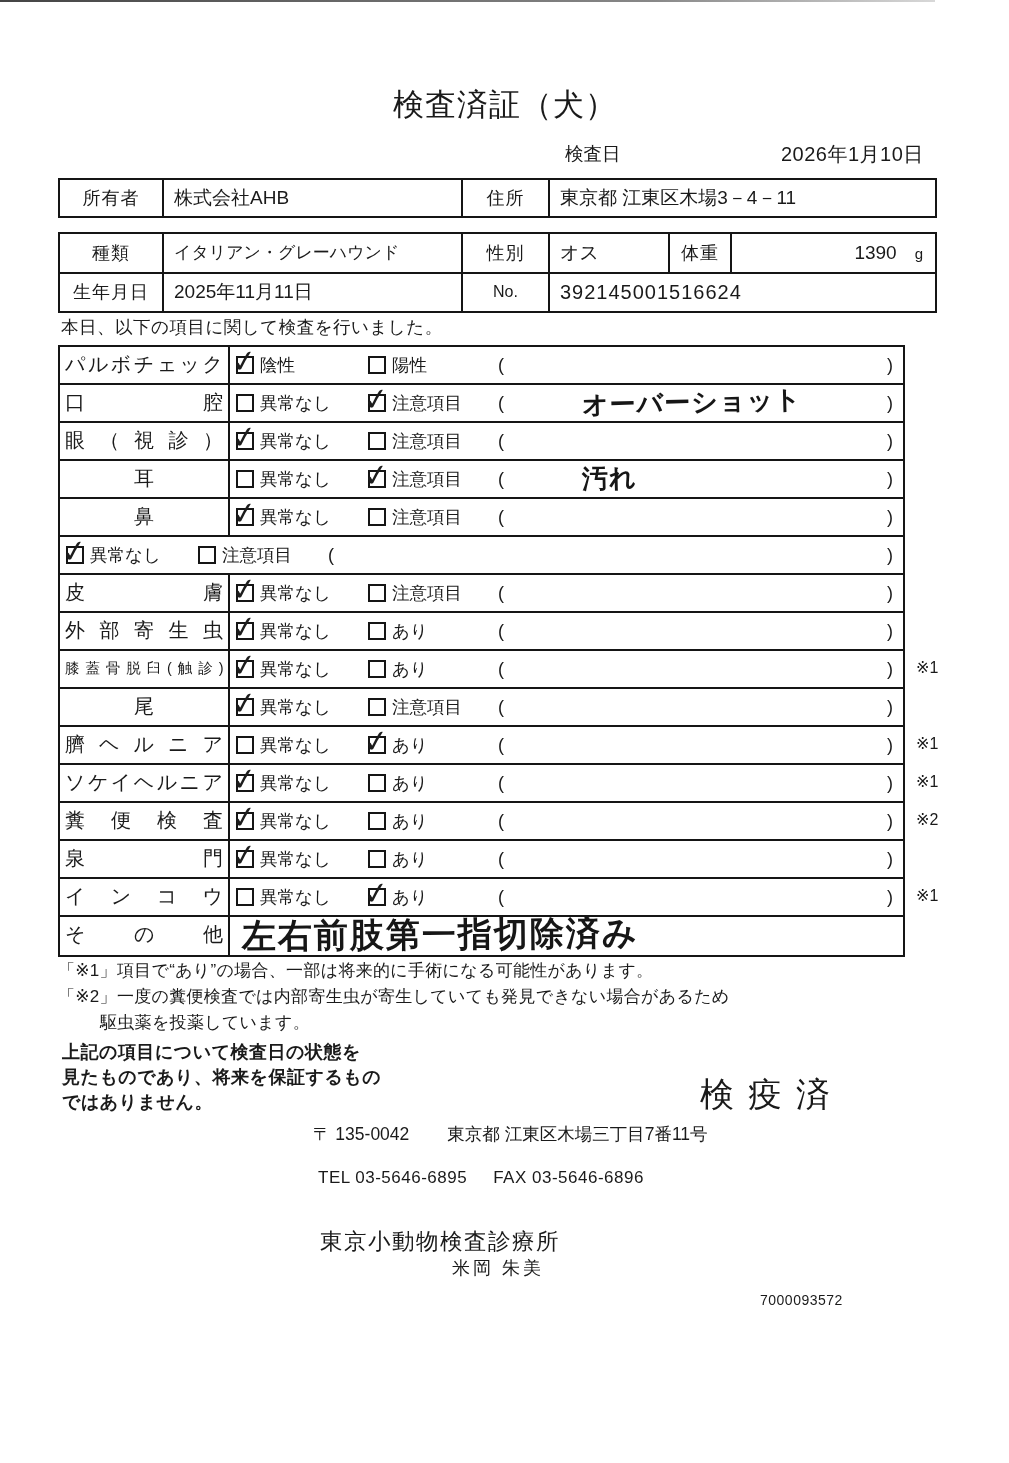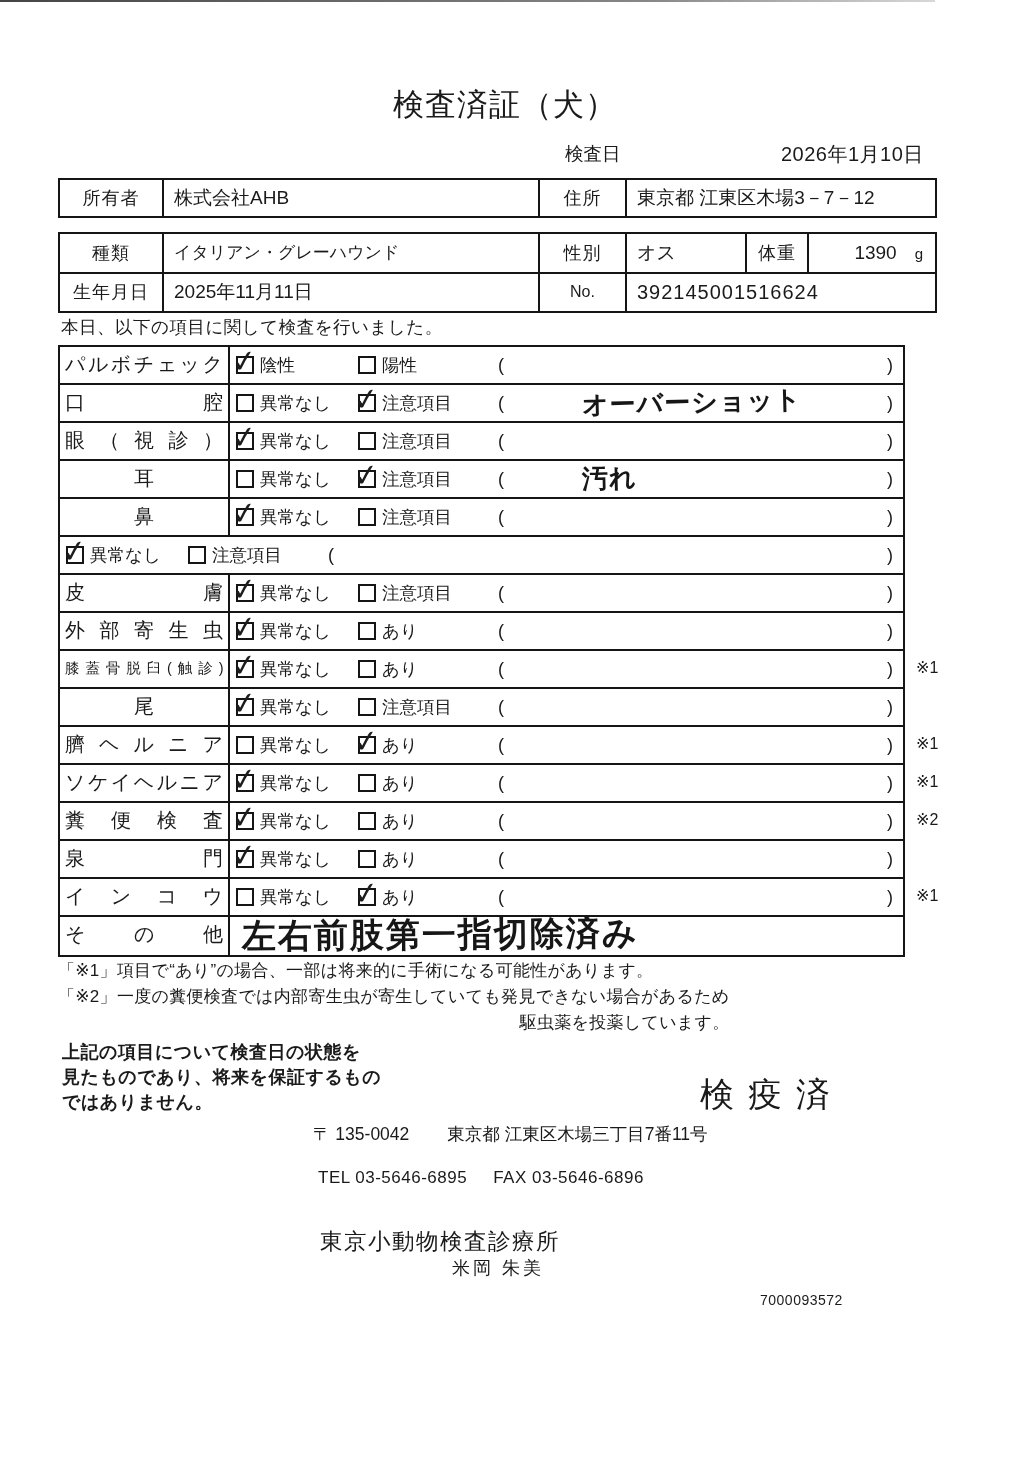--- a/index.html
+++ b/index.html
@@ -15,54 +15,54 @@
 
   
   .t{box-sizing:border-box;border:2px solid #151515;display:flex;background:#fff;}
   .t1{left:58px;top:178px;width:879px;height:40px;}
   .t2{left:58px;top:232px;width:879px;height:81px;flex-direction:column;}
   .trow{display:flex;flex:1;}
   .trow.first{border-bottom:2px solid #151515;}
   .c,.v{box-sizing:border-box;border-right:2px solid #151515;display:flex;align-items:center;}
   .c{justify-content:center;font-size:18px;letter-spacing:1px;}
   .v{justify-content:flex-start;padding-left:10px;font-size:19px;}
-  .w104{width:104px;} .w335{width:376px;} .w87{width:87px;} .w96{width:120px;} .w62{width:62px;}
+  .w104{width:104px;} .w335{width:299px;} .w87{width:87px;} .w96{width:120px;} .w62{width:62px;}
   .grow{flex:1;border-right:none;}
   .breed{font-size:17px;letter-spacing:0;}
   .no-label{font-size:16px;letter-spacing:0;}
   .no-val{font-size:20px;letter-spacing:1px;border-radius:7px;}
   .weight{justify-content:flex-end;padding-right:12px;gap:18px;align-items:baseline;padding-top:8px;}
   .weight .num{font-size:19px;} .weight .unit{font-size:15px;}
 
   .intro{left:61px;top:315px;font-size:17.5px;letter-spacing:0.5px;}
 
   
   .ctable{left:58px;top:345px;width:847px;box-sizing:border-box;border:2px solid #151515;}
   .row{position:relative;height:38px;border-bottom:2px solid #151515;display:flex;box-sizing:border-box;}
   .row:last-child{border-bottom:none;}
   .lbl{width:170px;box-sizing:border-box;border-right:2px solid #151515;padding:0 5px;
        font-size:20px;line-height:34px;text-align:justify;text-align-last:justify;text-justify:inter-character;overflow:hidden;}
   .lbl[data-align="center"]{text-align:center;text-align-last:center;}
   .lbl[data-align="tight"]{font-size:14.5px;letter-spacing:-0.5px;}
   .content{position:relative;flex:1;}
   .opt{position:absolute;top:0;height:36px;display:flex;align-items:center;gap:6px;font-size:17.5px;}
-  .o1{left:6px;} .o2{left:128px;}
+  .o1{left:6px;} .o2{left:138px;}
   .cb{width:14px;height:14px;border:2px solid #151515;position:relative;display:inline-block;flex:0 0 auto;}
   .cb.checked::after{content:"✓";position:absolute;left:-7px;bottom:-5px;font-size:31px;line-height:1;
        font-weight:bold;color:#1c1c1c;transform:rotate(-7deg);}
   .po,.pc{position:absolute;top:0;line-height:36px;font-size:18px;}
   .po{left:268px;} .pc{right:10px;}
   .hw{position:absolute;left:352px;top:-3px;line-height:40px;font-size:26px;font-weight:600;
       letter-spacing:1px;transform:rotate(-1.5deg);color:#161616;white-space:nowrap;}
   .hw.big{left:12px;top:-7px;line-height:48px;font-size:34px;letter-spacing:2px;transform:rotate(-0.5deg);}
   .ref{position:absolute;left:856px;top:7px;font-size:16px;white-space:nowrap;}
 
   
   .notes{left:58px;top:958px;font-size:17px;line-height:26px;letter-spacing:0.3px;}
-  .notes .indent{padding-left:42px;text-align:right;}
+  .notes .indent{padding-left:42px;}
 
   
   .disclaimer{left:62px;top:1040px;font-size:18px;font-weight:bold;line-height:25px;letter-spacing:0.5px;}
   .stamp{left:700px;top:1072px;font-size:34px;letter-spacing:14px;}
   .addr{left:313px;top:1122px;font-size:17.5px;display:flex;gap:38px;}
   .telfax{left:318px;top:1168px;font-size:17px;display:flex;gap:26px;letter-spacing:0.5px;}
   .clinic{left:320px;top:1226px;font-size:22.5px;letter-spacing:1.5px;}
   .vet{left:452px;top:1256px;font-size:18px;letter-spacing:3px;}
   .serial{left:760px;top:1292px;font-size:14px;letter-spacing:0.5px;}
 </style>
@@ -73,21 +73,21 @@
   <div class="scanline"></div>
 
   <div class="abs title">検査済証（犬）</div>
   <div class="abs insp-label">検査日</div>
   <div class="abs insp-date">2026年1月10日</div>
 
   <div class="abs t t1">
     <div class="c w104">所有者</div>
     <div class="v w335">株式会社AHB</div>
     <div class="c w87">住所</div>
-    <div class="v grow">東京都 江東区木場3－7－12</div>
+    <div class="v grow">東京都 江東区木場3－4－11</div>
   </div>
 
   <div class="abs t t2">
     <div class="trow first">
       <div class="c w104">種類</div>
       <div class="v w335 breed">イタリアン・グレーハウンド</div>
       <div class="c w87">性別</div>
       <div class="v w96">オス</div>
       <div class="c w62">体重</div>
       <div class="v grow weight">

